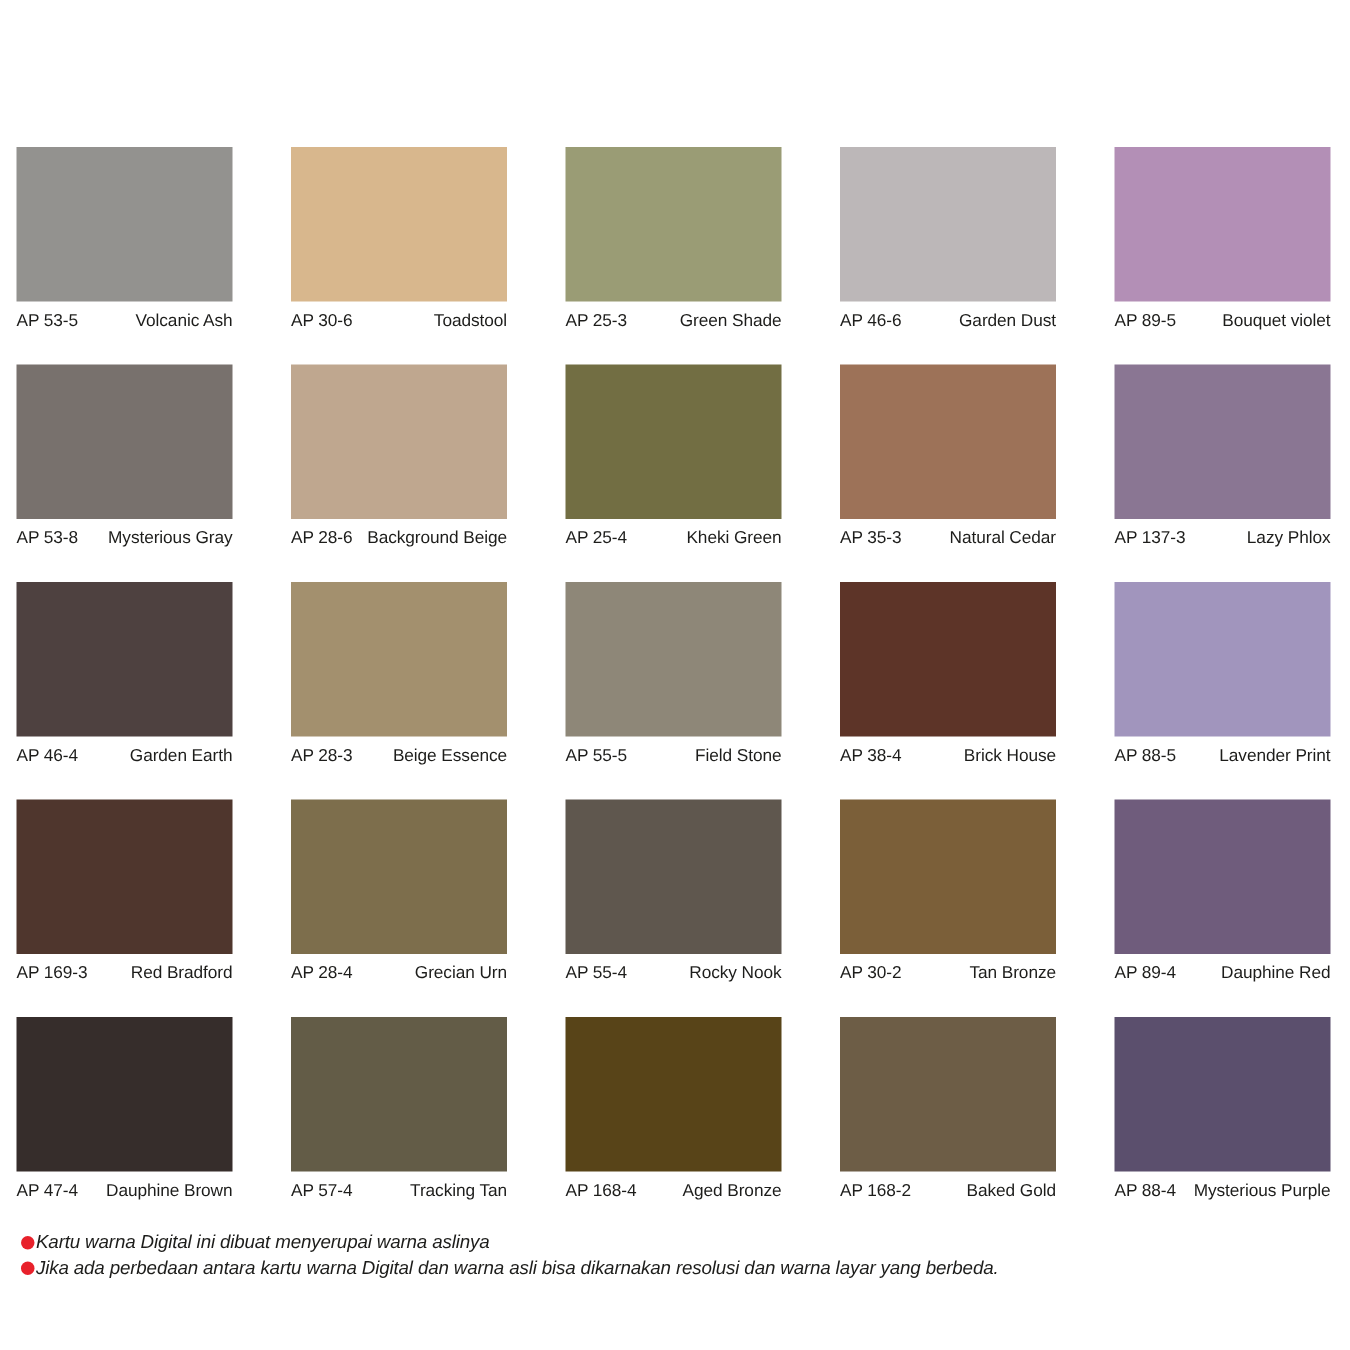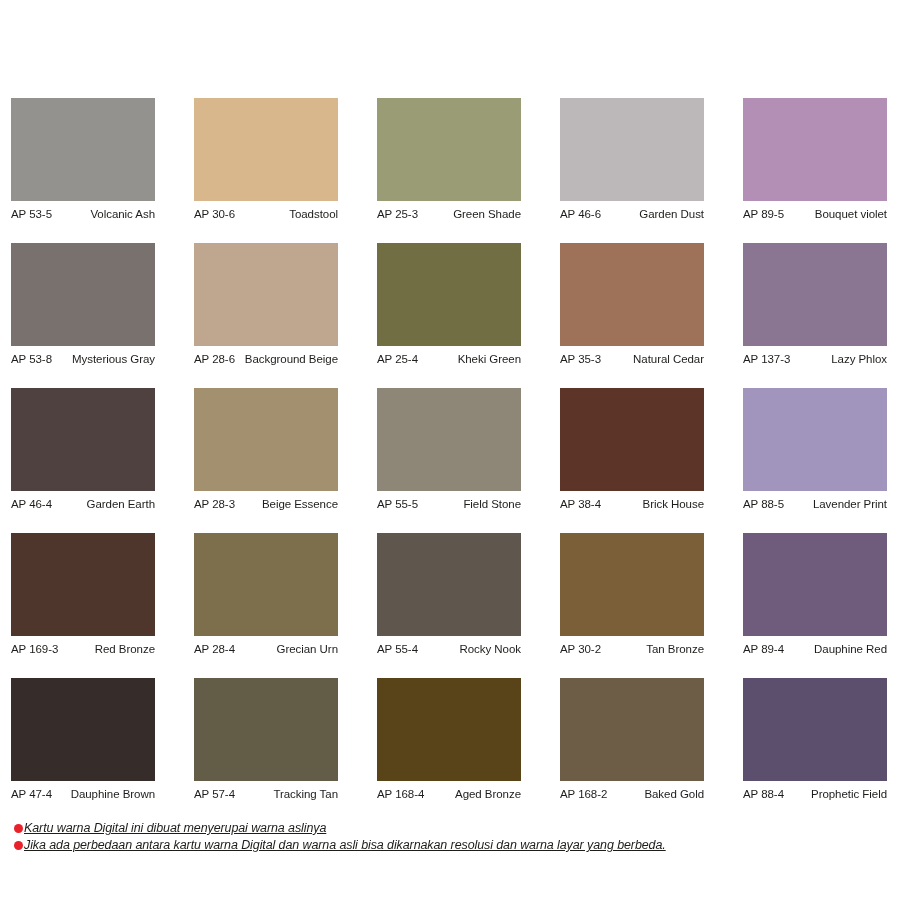--- a/index.html
+++ b/index.html
@@ -92,21 +92,20 @@
     height: 9px;
     border-radius: 50%;
     background: #e8212b;
     flex: 0 0 auto;
     margin-top: 4px;
     margin-right: 1px;
   }
 
   .note-text {
     flex: 1 1 auto;
-    text-decoration: underline;
   }
 </style>
 </head>
 <body>
 
 <div id="page">
 
   <div id="swatch-grid">
       <div class="swatch-cell">
         <div class="swatch-chip" style="background: rgb(147, 146, 143);"></div>
@@ -210,21 +209,21 @@
         <div class="swatch-chip" style="background: rgb(161, 149, 189);"></div>
         <div class="swatch-label">
           <span class="swatch-code">AP 88-5</span>
           <span class="swatch-name">Lavender Print</span>
         </div>
       </div>
       <div class="swatch-cell">
         <div class="swatch-chip" style="background: rgb(79, 54, 45);"></div>
         <div class="swatch-label">
           <span class="swatch-code">AP 169-3</span>
-          <span class="swatch-name">Red Bronze</span>
+          <span class="swatch-name">Red Bradford</span>
         </div>
       </div>
       <div class="swatch-cell">
         <div class="swatch-chip" style="background: rgb(125, 110, 76);"></div>
         <div class="swatch-label">
           <span class="swatch-code">AP 28-4</span>
           <span class="swatch-name">Grecian Urn</span>
         </div>
       </div>
       <div class="swatch-cell">
@@ -273,21 +272,21 @@
         <div class="swatch-chip" style="background: rgb(109, 93, 70);"></div>
         <div class="swatch-label">
           <span class="swatch-code">AP 168-2</span>
           <span class="swatch-name">Baked Gold</span>
         </div>
       </div>
       <div class="swatch-cell">
         <div class="swatch-chip" style="background: rgb(91, 79, 109);"></div>
         <div class="swatch-label">
           <span class="swatch-code">AP 88-4</span>
-          <span class="swatch-name">Prophetic Field</span>
+          <span class="swatch-name">Mysterious Purple</span>
         </div>
       </div>
     </div>
 
   <div id="footer-notes">
       <div class="note-line">
         <span class="note-bullet" style="background: rgb(232, 33, 43);"></span>
         <span class="note-text">Kartu warna Digital ini dibuat menyerupai warna aslinya</span>
       </div>
       <div class="note-line">

